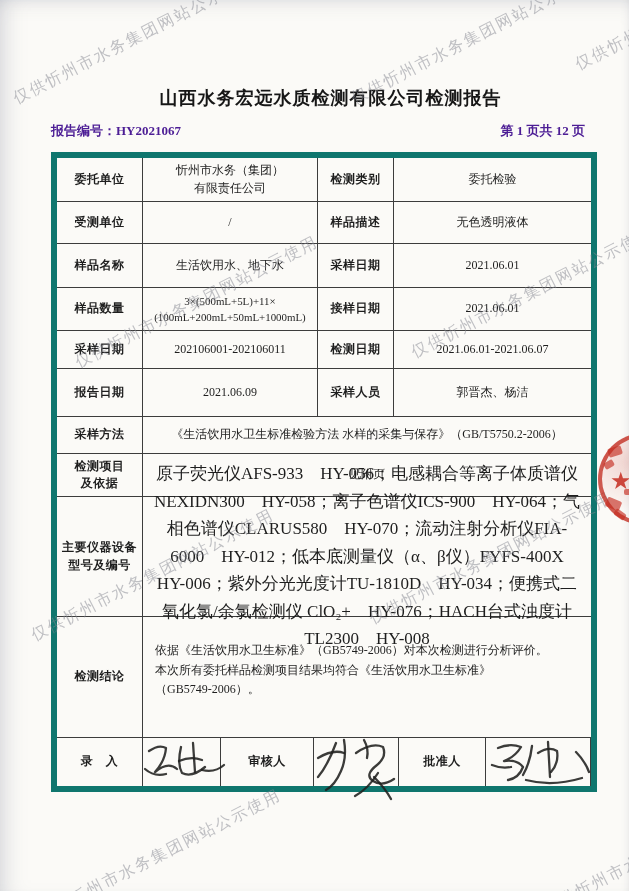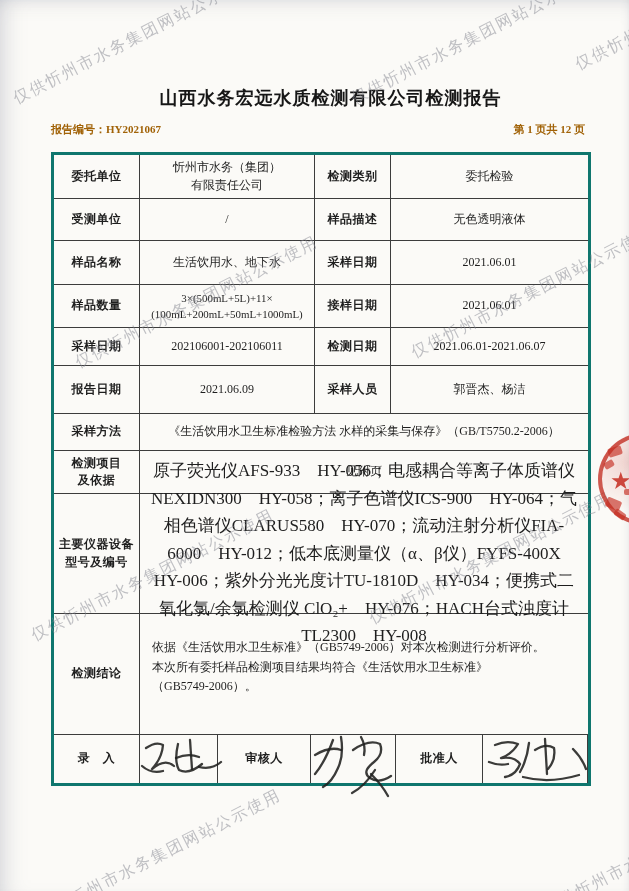--- a/index.html
+++ b/index.html
@@ -26,26 +26,26 @@
   }
   
   .title{
     position:absolute;top:86px;left:16px;width:100%;z-index:2;
     text-align:center;font-size:18px;font-weight:700;
     letter-spacing:1px;color:#161616;
   }
   .meta{
     position:absolute;top:122px;left:51px;width:534px;z-index:2;
     display:flex;justify-content:space-between;
-    font-size:11px;font-weight:700;color:#a16207;
+    font-size:13px;font-weight:700;color:#4c1d95;
   }
   
   .tbl{
     position:absolute;left:51px;top:152px;width:534px;z-index:2;
-    border:3px solid #0f766e;box-sizing:content-box;
+    border:6px solid #0f766e;box-sizing:content-box;
   }
   .maingrid{
     display:grid;
     grid-template-columns:86px 175px 76px 197px;
     grid-template-rows:44px 42px 44px 43px 38px 48px 37px 43px 120px 121px;
   }
   .cell{
     border-right:1px solid #3c3c3c;border-bottom:1px solid #3c3c3c;
     display:flex;align-items:center;justify-content:center;
     text-align:center;white-space:pre-line;

